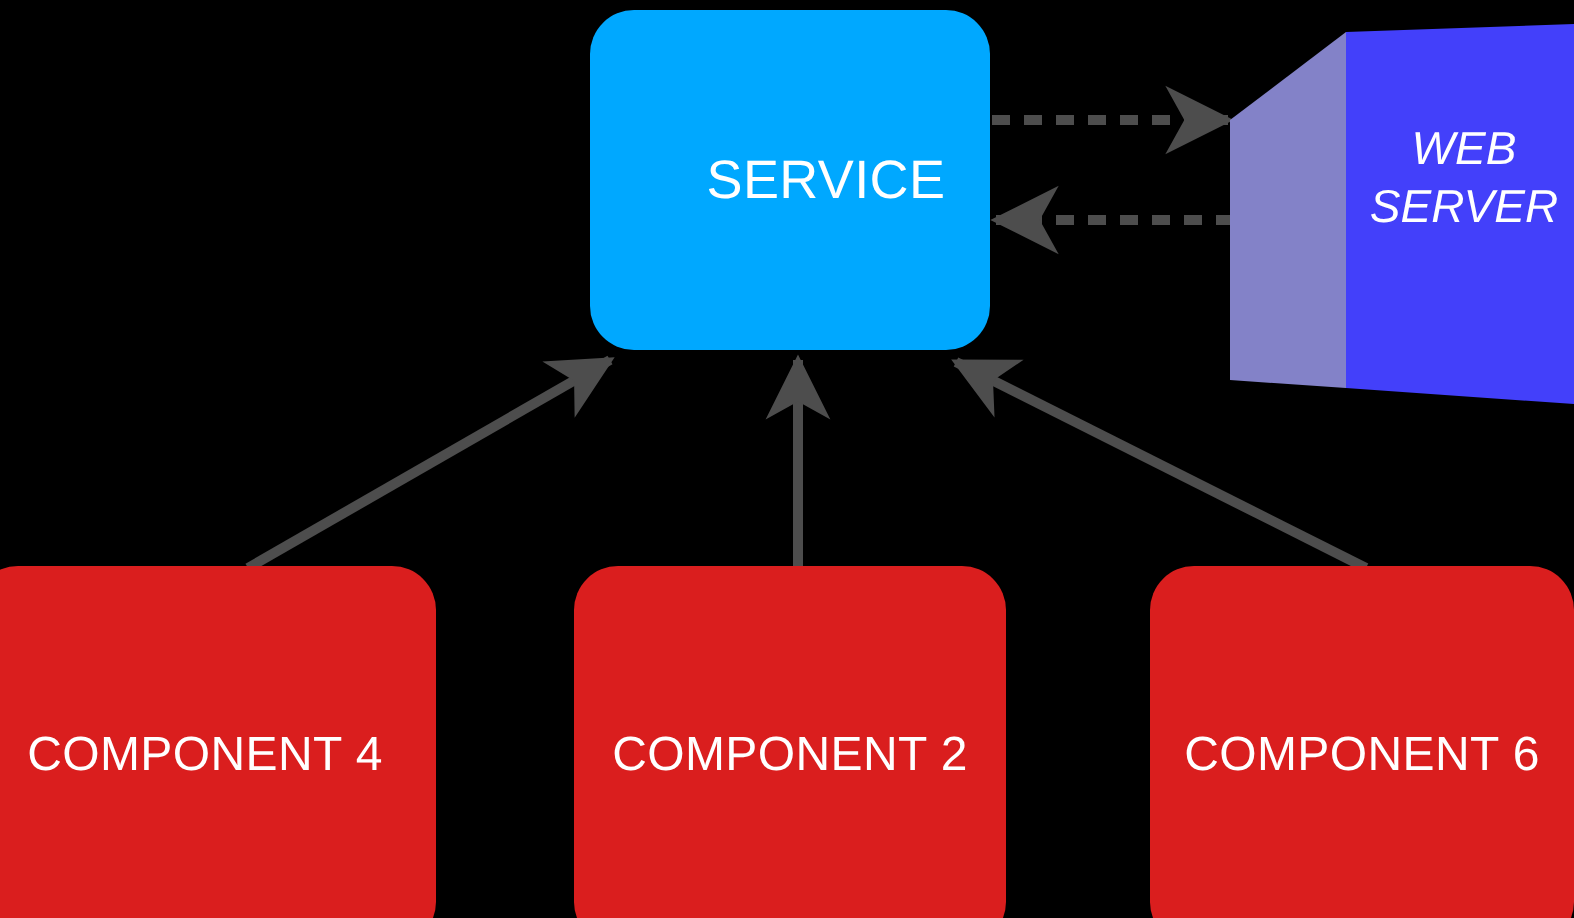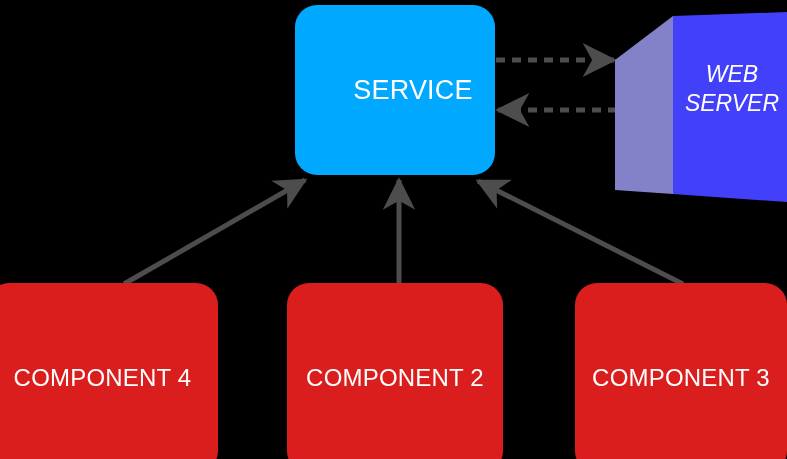--- a/index.html
+++ b/index.html
@@ -161,16 +161,16 @@
 
   <div class="node component-node" id="component-1-node">
     <span class="node-label">COMPONENT 4</span>
   </div>
 
   <div class="node component-node" id="component-2-node">
     <span class="node-label">COMPONENT 2</span>
   </div>
 
   <div class="node component-node" id="component-3-node">
-    <span class="node-label">COMPONENT 3</span>
+    <span class="node-label">COMPONENT 6</span>
   </div>
 
 </div>
 
 </body></html>

